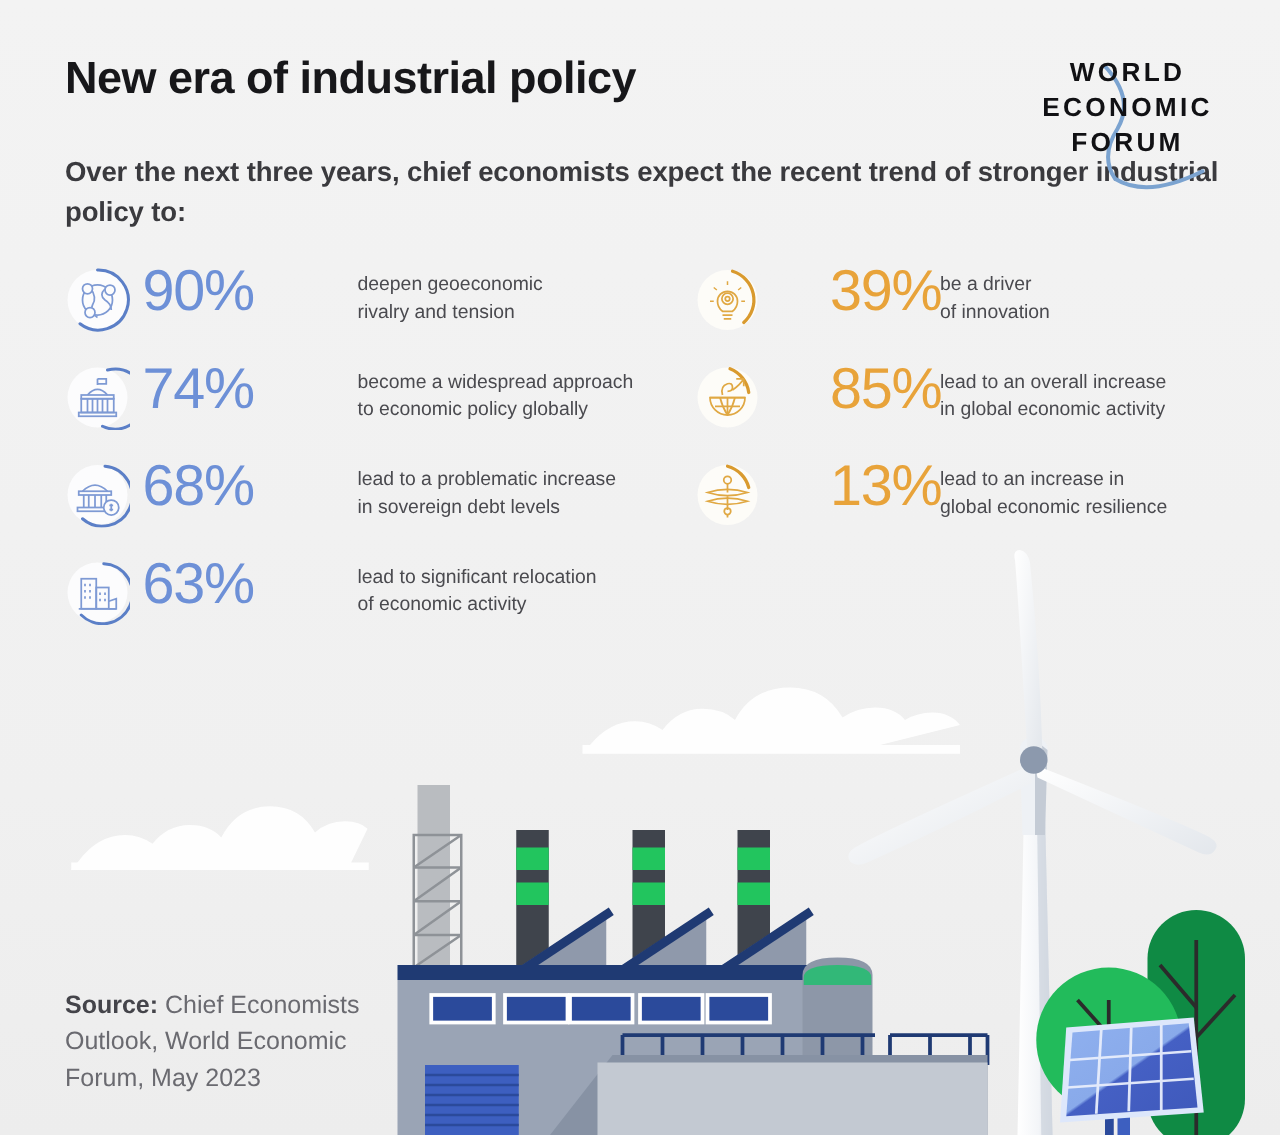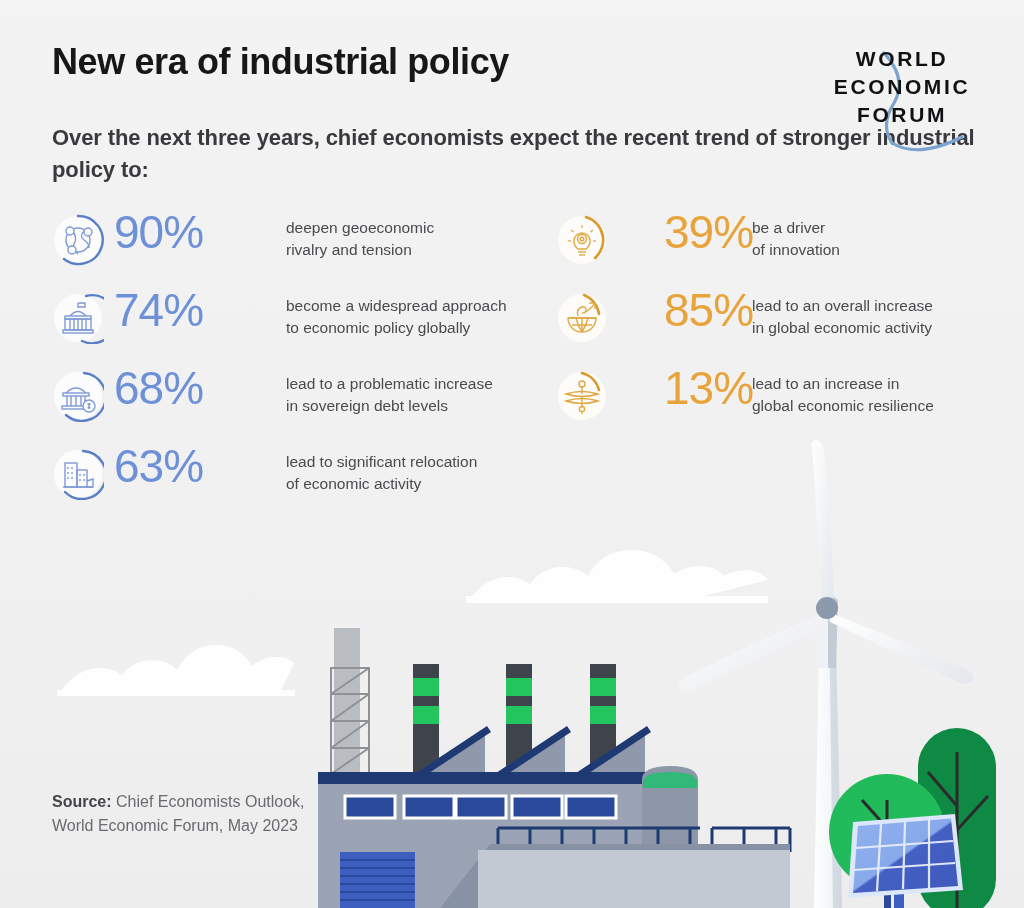--- a/index.html
+++ b/index.html
@@ -63,21 +63,21 @@
   .blue   .pct { color: #6d90d7; }
   .orange .pct { color: #e8a33a; margin-left: 46px; }
 
   
   .col-left  .stat:nth-child(1) { top: 0; }
   .col-left  .stat:nth-child(2) { top: 0; margin-top: 0; }
 
   
   .source {
     position: absolute; left: 52px; top: 790px; width: 260px;
-    font-size: 16px; line-height: 1.47; color: #6a6a70; z-index: 4;
+    font-size: 20px; line-height: 1.47; color: #6a6a70; z-index: 4;
   }
   .source b { color: #44444a; }
 </style>
 </head>
 <body>
 
 <div id="canvas">
 
   <svg id="scenery" width="1024" height="908" viewBox="0 0 1024 908">
     <defs>

